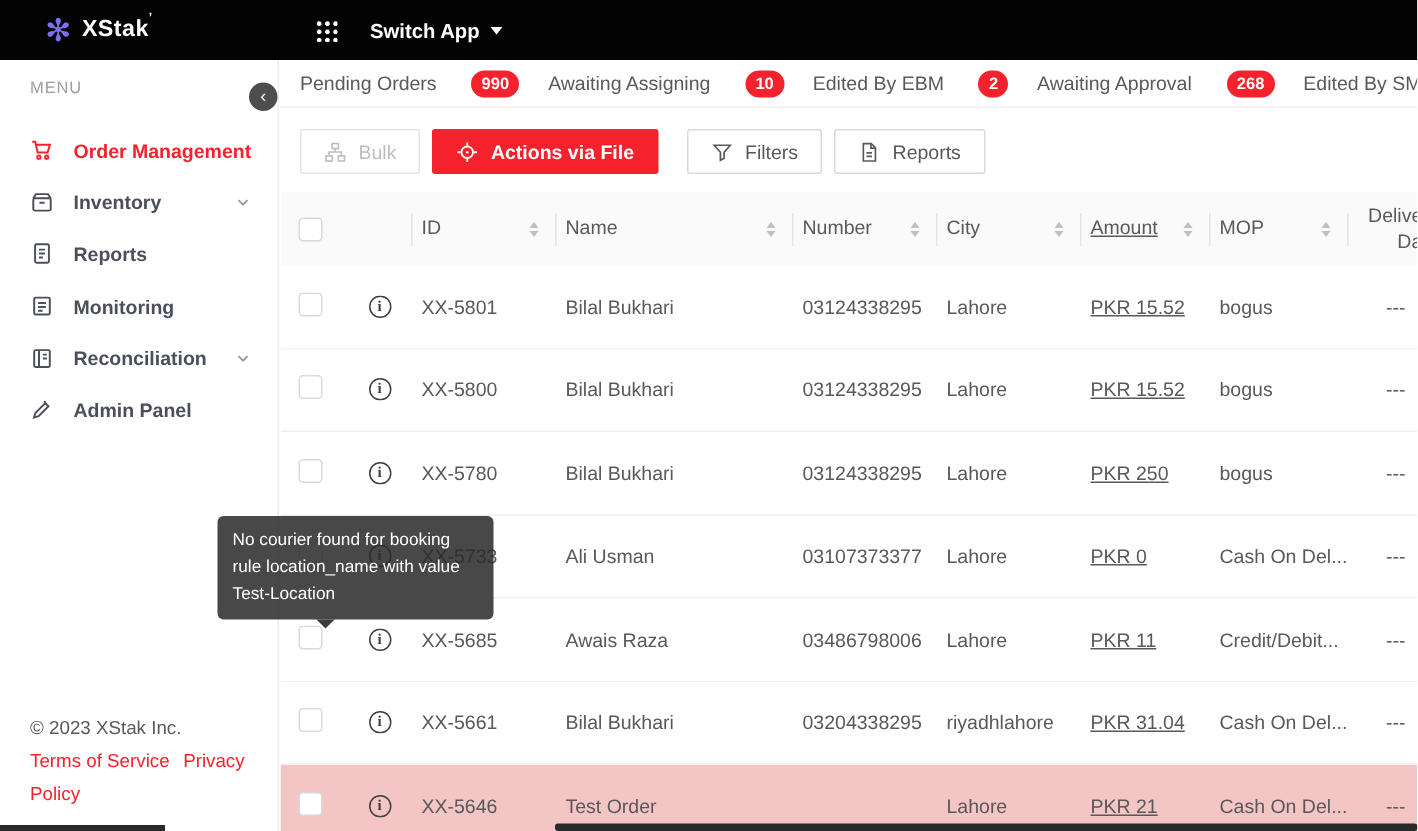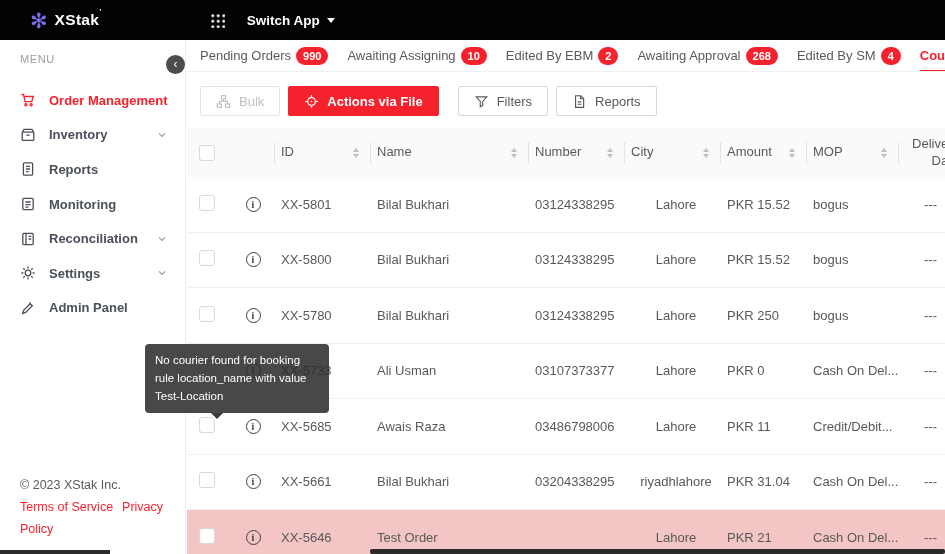--- a/index.html
+++ b/index.html
@@ -39,21 +39,21 @@
 
   
   .collapse-btn { position:absolute; left:166px; top:55px; width:19px; height:19px; border-radius:50%;
     background:#4d4d4d; color:#fff; display:flex; align-items:center; justify-content:center;
     font-size:12px; line-height:1; cursor:pointer; z-index:40; padding-bottom:2px; }
 
   
   .main { position:absolute; top:40px; left:187px; right:0; bottom:0; background:#fff; overflow:hidden; }
   .tabbar { height:32px; display:flex; align-items:center; gap:19px; padding-left:13px;
     border-bottom:1px solid #f0f0f0; white-space:nowrap; overflow:hidden; }
-  .tab { display:flex; align-items:center; gap:5px; height:32px; font-size:13px; color:#595959;
+  .tab { display:flex; align-items:center; gap:23px; height:32px; font-size:13px; color:#595959;
     cursor:pointer; position:relative; flex:0 0 auto; }
   .tab .badge { background:var(--badge,#f5222d); color:#fff; font-size:11px; font-weight:bold;
     height:18px; min-width:18px; padding:0 7px; border-radius:9px; display:flex; align-items:center; justify-content:center; }
   .tab.active { color:var(--accent,#f5222d); font-weight:bold; }
   .tab.active::after { content:""; position:absolute; left:0; right:0; bottom:0; height:2px; background:var(--accent,#f5222d); }
 
   .toolbar { margin:14px 0 0 13px; height:30px; display:flex; align-items:center; gap:8px; }
   .btn { height:30px; display:inline-flex; align-items:center; gap:8px; padding:0 15px;
     background:#fff; border:1px solid #d9d9d9; border-radius:2px; font-size:13px; color:#595959;
     font-family:"Liberation Sans",sans-serif; cursor:pointer; }
@@ -74,22 +74,22 @@
 
   .trow { height:55.5px; display:flex; align-items:center; border-bottom:1px solid #f0f0f0;
     font-size:13px; color:#595959; background:#fff; }
   .trow.highlight { background:var(--row-highlight,#f4c5c5); border-bottom-color:var(--row-highlight,#f4c5c5); }
   .c { padding-left:6px; white-space:nowrap; overflow:hidden; }
   .c-check { flex:0 0 44px; padding-left:12px; }
   .c-info  { flex:0 0 44px; display:flex; justify-content:center; padding-left:0; }
   .c-id    { flex:0 0 96px; }
   .c-name  { flex:0 0 158px; }
   .c-number{ flex:0 0 96px; }
-  .c-city  { flex:0 0 96px;text-align:center; }
-  .c-amount{ flex:0 0 86px; }
+  .c-city  { flex:0 0 96px; }
+  .c-amount{ flex:0 0 86px;text-decoration:underline; }
   .c-mop   { flex:0 0 92px; }
   .c-del   { flex:1 1 auto; text-align:right; padding-right:8px; }
 
   .checkbox { width:16px; height:16px; border:1px solid #d9d9d9; border-radius:3px; background:#fff; display:inline-block; cursor:pointer; }
   .info-icon { width:15px; height:15px; border:1.4px solid #3f3f3f; border-radius:50%; color:#3f3f3f;
     display:flex; align-items:center; justify-content:center; font-size:10px; font-weight:bold;
     font-family:"Liberation Serif",serif; cursor:pointer; }
 
   
   .tooltip { position:absolute; left:145px; top:344px; width:184px; background:rgba(42,42,42,0.86);
@@ -171,34 +171,20 @@
           <span class="nav-label">Reconciliation</span>
           <span class="nav-chevron">
             <svg width="10" height="10" viewBox="0 0 10 10">
               <path d="M2 3.4l3 3 3-3" stroke="#9b9b9b" fill="none" stroke-width="1.3"></path>
             </svg>
           </span>
         </div>
         <div class="nav-item">
           <span class="nicon">
             <svg width="16" height="16" viewBox="0 0 16 16" fill="none" stroke="currentColor" stroke-width="1.3">
-              <circle cx="8" cy="8" r="2.8"></circle>
-              <path d="M8 1.4v2M8 12.6v2M1.4 8h2M12.6 8h2M3.3 3.3l1.4 1.4M11.3 11.3l1.4 1.4M12.7 3.3l-1.4 1.4M4.7 11.3l-1.4 1.4"></path>
-            </svg>
-          </span>
-          <span class="nav-label">Settings</span>
-          <span class="nav-chevron">
-            <svg width="10" height="10" viewBox="0 0 10 10">
-              <path d="M2 3.4l3 3 3-3" stroke="#9b9b9b" fill="none" stroke-width="1.3"></path>
-            </svg>
-          </span>
-        </div>
-        <div class="nav-item">
-          <span class="nicon">
-            <svg width="16" height="16" viewBox="0 0 16 16" fill="none" stroke="currentColor" stroke-width="1.3">
               <path d="M2.6 13.4l1-3.1 6.6-6.6 2.1 2.1-6.6 6.6zM9.4 2.5l1 1"></path>
             </svg>
           </span>
           <span class="nav-label">Admin Panel</span>
         </div>
       </div>
     <div class="side-footer">
       <div class="copyright">© 2023 XStak Inc.</div>
       <div class="legal">
         <a>Terms of Service</a><a>Privacy Policy</a>

